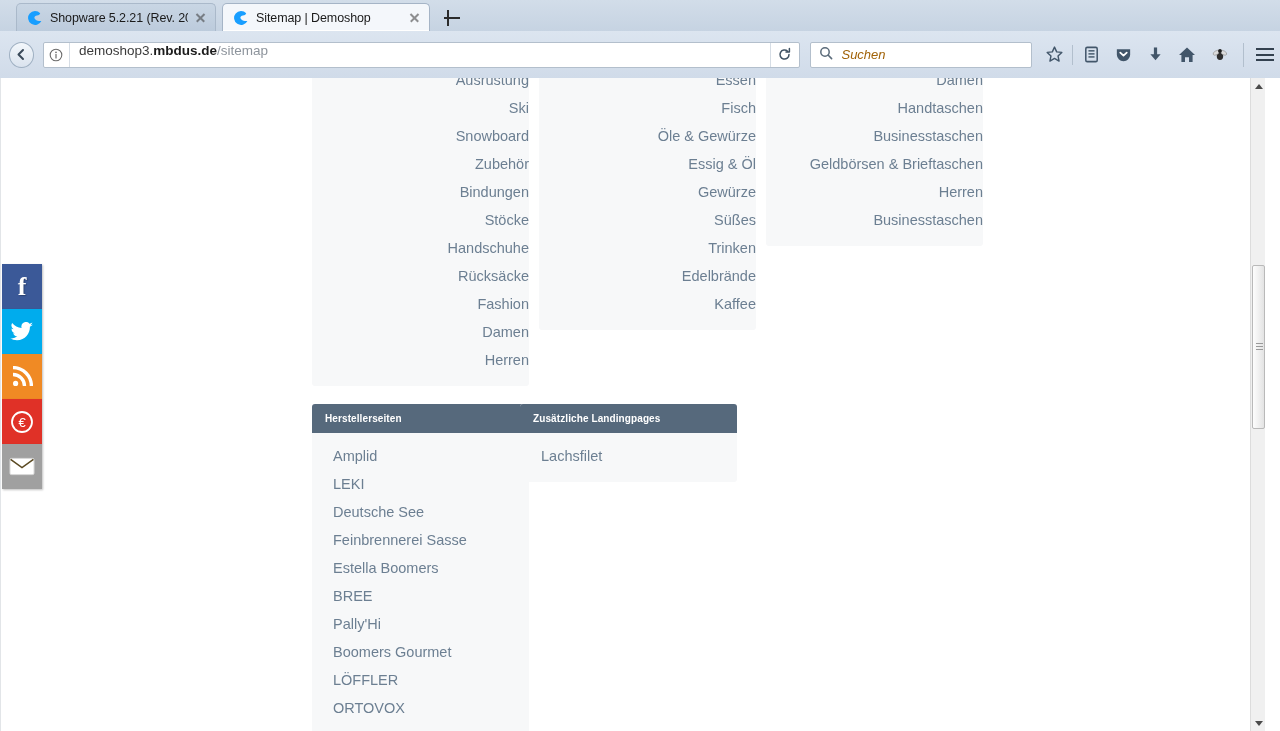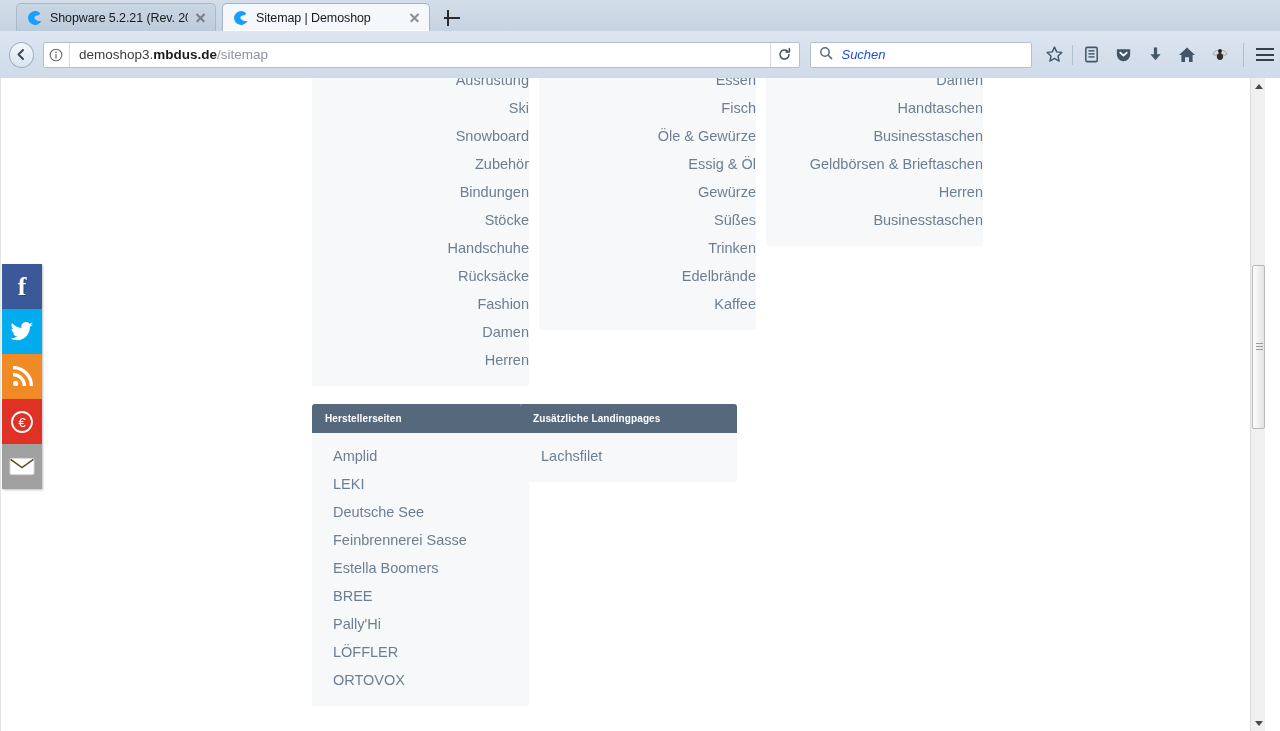--- a/index.html
+++ b/index.html
@@ -83,21 +83,21 @@
   #back-button {
     margin-left: 9px; width: 26px; height: 26px; border-radius: 50%;
     border: 1px solid #9fb0c2;
     background: linear-gradient(to bottom,#f3f7fb,#dae3ee);
     display: flex; align-items: center; justify-content: center;
   }
   #url-bar {
     margin-left: 9px; height: 26px; width: 795px;
     background: #ffffff; border: 1px solid #b3bfcc;
     border-radius: 2px;
-    display: flex; align-items: center; position: relative;
+    display: flex; position: relative;
   }
   #identity-icon {
     width: 26px; height: 24px;
     display: flex; align-items: center; justify-content: center;
     border-right: 1px solid #d6dde5;
     color: #6b6b6b; font-size: 13px;
   }
   #url-text {
     flex: 1 1 auto; padding-left: 9px;
     font-size: 13.5px; color: #8d949c; white-space: nowrap; overflow: hidden;
@@ -108,21 +108,21 @@
     width: 28px; height: 24px; margin-right: 1px;
     display: flex; align-items: center; justify-content: center;
     border-left: 1px solid #d6dde5;
   }
   #search-bar {
     margin-left: 10px; height: 26px; width: 232px;
     background: #ffffff; border: 1px solid #b3bfcc; border-radius: 2px;
     display: flex; align-items: center; padding-left: 8px;
   }
   #search-placeholder {
-    margin-left: 8px; font-size: 13px; color: #1d4ed8; font-style: italic;
+    margin-left: 8px; font-size: 13px; color: #a16207; font-style: italic;
   }
   .toolbar-icon {
     width: 32px; height: 30px;
     display: flex; align-items: center; justify-content: center;
     color: #45586b;
   }
   #toolbar-icons { display: flex; align-items: center; margin-left: 6px; }
   #toolbar-divider {
     width: 1px; height: 20px; background: #b2bfcd; margin: 0 2px;
   }
@@ -453,20 +453,21 @@
     <div class="sitemap-col panel" id="manufacturer-panel">
       <div class="panel-header">Herstellerseiten</div>
       <div class="panel-body">
         <a class="link-l1">Amplid</a>
         <a class="link-l1">LEKI</a>
         <a class="link-l1">Deutsche See</a>
         <a class="link-l1">Feinbrennerei Sasse</a>
         <a class="link-l1">Estella Boomers</a>
         <a class="link-l1">BREE</a>
         <a class="link-l1">Pally'Hi</a>
+        <a class="link-l1">Boomers Gourmet</a>
         <a class="link-l1">LÖFFLER</a>
         <a class="link-l1">ORTOVOX</a>
       </div>
     </div>
 
     <div class="sitemap-col panel" id="landingpage-panel">
       <div class="panel-header">Zusätzliche Landingpages</div>
       <div class="panel-body">
         <a class="link-l1">Lachsfilet</a>
       </div>

